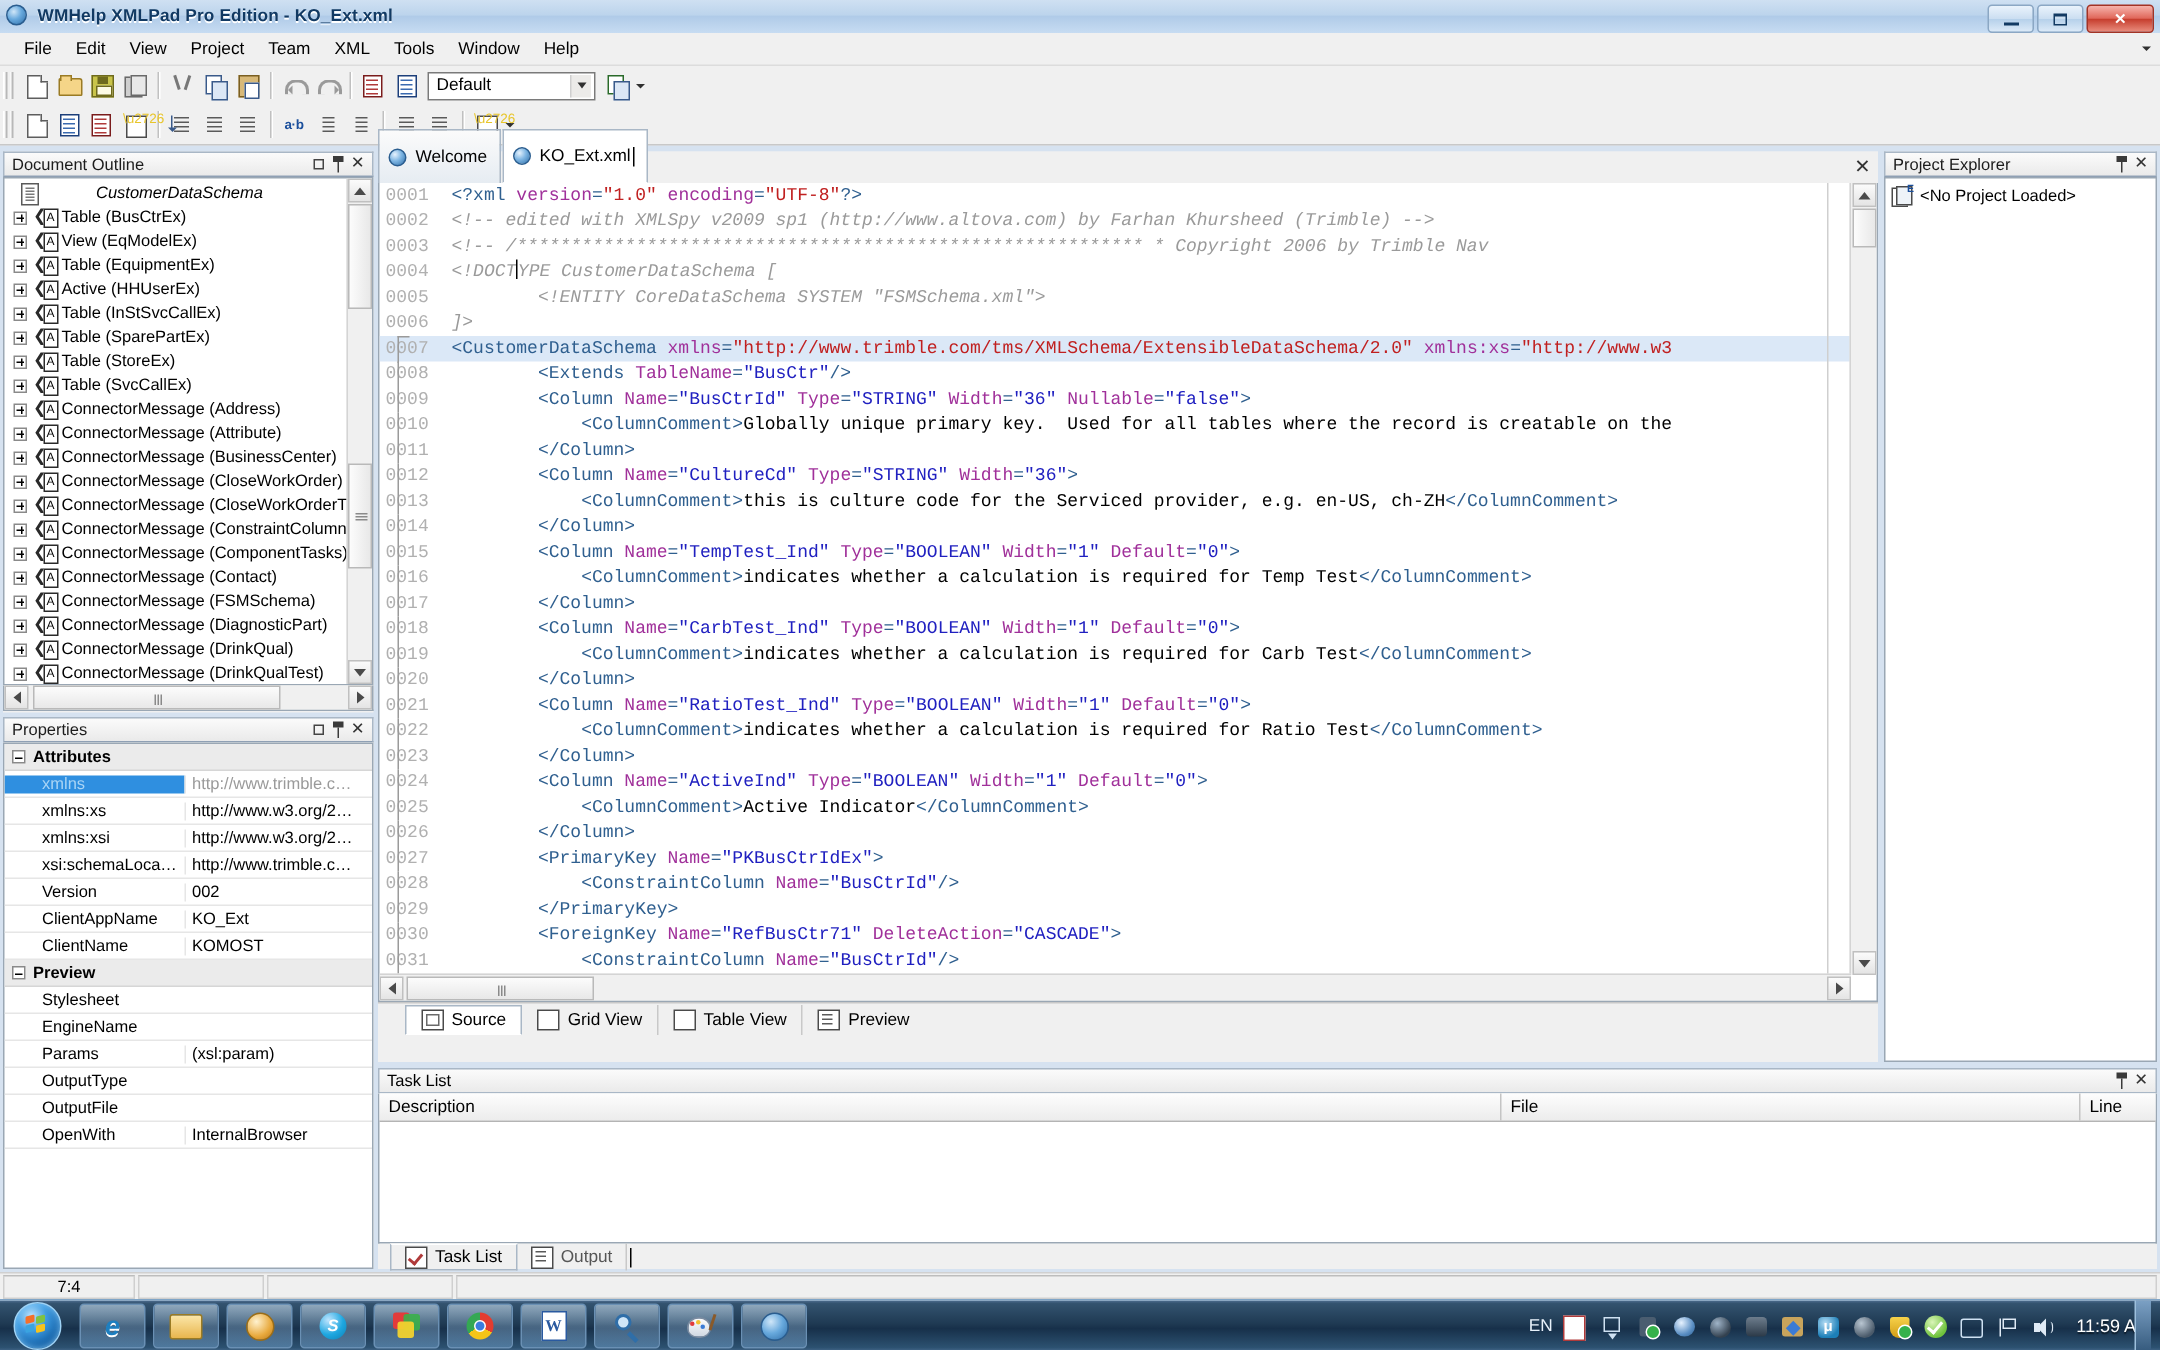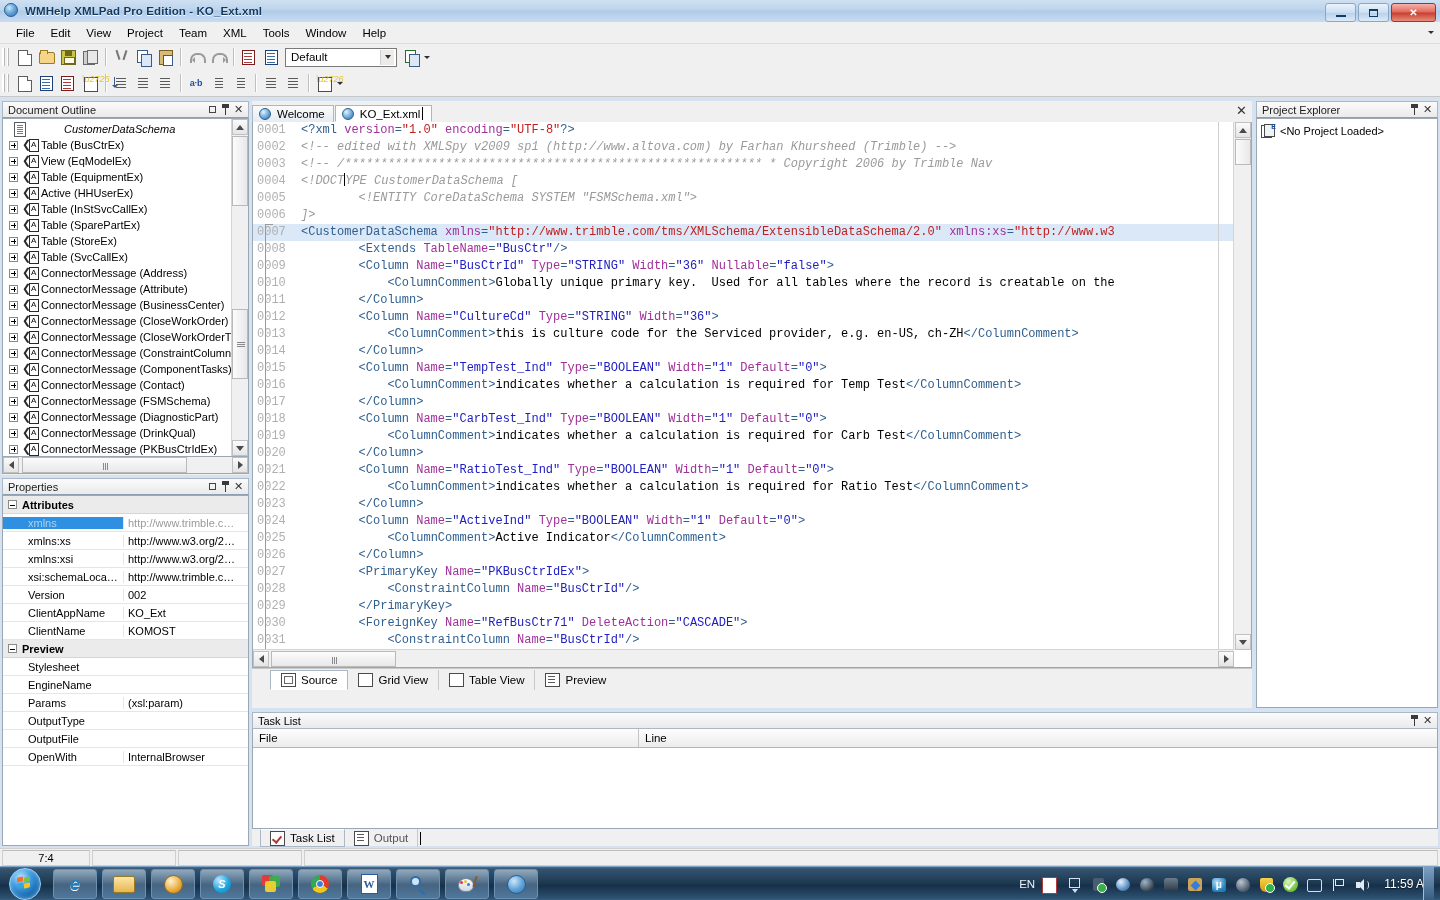--- a/index.html
+++ b/index.html
@@ -66,21 +66,21 @@
     display:flex;align-items:center;justify-content:space-between;
     padding:0 2px 0 5px;box-sizing:border-box;font-size:11.5px;margin:0 3px;
   }
   .combo .arrow{width:13px;height:15px;background:#ecebe9;border-left:1px solid #cfcfcf;
     display:flex;align-items:center;justify-content:center;}
   .caret{width:0;height:0;border-left:3px solid transparent;border-right:3px solid transparent;border-top:4px solid #303030;}
   .caret-sm{width:0;height:0;border-left:3px solid transparent;border-right:3px solid transparent;border-top:3px solid #303030;margin-left:2px;}
   .tb-right-caret{position:absolute;right:6px;top:9px;}
 
   
-  .ic{position:relative;width:16px;height:16px;display:block;font-style:italic;}
+  .ic{position:relative;width:16px;height:16px;display:block;}
   .page{width:12px;height:14px;background:#fff;border:1px solid #5d5d5d;position:absolute;left:2px;top:1px;}
   .page:after{content:"";position:absolute;right:-1px;top:-1px;width:4px;height:4px;background:#f0f0f0;border-left:1px solid #5d5d5d;border-bottom:1px solid #5d5d5d;}
   .folder{width:14px;height:10px;background:#f5d588;border:1px solid #9a7b24;position:absolute;left:1px;top:3px;border-radius:1px 2px 1px 1px;}
   .folder:before{content:"";position:absolute;left:0;top:-3px;width:6px;height:3px;background:#f5d588;border:1px solid #9a7b24;border-bottom:none;}
   .disk{width:13px;height:13px;background:#c9c44a;border:1px solid #6e6a1d;position:absolute;left:1px;top:1px;}
   .disk:before{content:"";position:absolute;left:3px;top:0;width:7px;height:5px;background:#6e6a1d;}
   .disk:after{content:"";position:absolute;left:2px;bottom:0;width:9px;height:5px;background:#fdfbe5;border:1px solid #6e6a1d;}
   .stack{width:10px;height:12px;background:#cfcfcf;border:1px solid #6a6a6a;position:absolute;left:1px;top:2px;}
   .stack:after{content:"";position:absolute;left:3px;top:-2px;width:9px;height:12px;background:#e8e8e8;border:1px solid #6a6a6a;}
   .scissors{position:absolute;left:3px;top:1px;width:10px;height:13px;}
@@ -173,21 +173,21 @@
   .grp-exp:before{content:"";position:absolute;left:1px;top:3.5px;width:5px;height:1px;background:#000;}
   .prow{height:17px;display:flex;align-items:center;border-bottom:1px solid #e6e6e6;font-size:11px;}
   .pk{width:120px;padding-left:25px;box-sizing:border-box;color:#000;white-space:nowrap;overflow:hidden;}
   .pv{flex:1;padding-left:4px;color:#000;white-space:nowrap;overflow:hidden;border-left:1px solid #e6e6e6;}
   .prow.sel .pk{background:#2f8fe0;color:#a9d4f5;}
   .prow.sel .pv{color:#9a9a9a;}
 
   
   #editor{position:absolute;left:252px;top:101px;width:1000px;height:607px;background:#f0f0f0;}
   .tabstrip{position:absolute;left:0;top:0;width:1000px;height:21px;background:#f0f0f0;border-bottom:1px solid #a9b7c6;display:flex;align-items:flex-end;}
-  .dtab{height:17px;display:flex;align-items:center;padding:0 8px 0 5px;font-size:11.5px;
+  .dtab{height:36px;display:flex;align-items:center;padding:0 8px 0 5px;font-size:11.5px;
         border:1px solid #a9b7c6;border-bottom:none;background:linear-gradient(to bottom,#fbfbfb,#e6ecf2);margin-right:1px;box-sizing:border-box;}
   .dtab.active{background:#fff;border-bottom:1px solid #fff;}
   .dtab .ti{width:15px;height:14px;margin-right:4px;position:relative;}
   .dtab .ti .g{position:absolute;left:1px;top:1px;width:12px;height:12px;border-radius:50%;
      background:radial-gradient(circle at 33% 30%,#e6f2fd 0%,#7fb6e3 45%,#2f6ea8 100%);border:1px solid #2a5d8f;box-sizing:border-box;}
   .tabcaret{width:1px;height:13px;background:#000;margin-left:2px;}
   .tabclose{position:absolute;right:5px;top:3px;font-size:13px;color:#333;line-height:13px;}
 
   .codearea{
     position:absolute;left:0;top:21px;width:1000px;height:546px;background:#fff;
@@ -619,21 +619,21 @@
               <span class="blk"></span>
             </span>
             <span class="lbl">ConnectorMessage (DrinkQual)</span>
           </div>
           <div class="tnode">
             <span class="expander"></span>
             <span class="nodeicon">
               <span class="chev">❮</span>
               <span class="blk"></span>
             </span>
-            <span class="lbl">ConnectorMessage (PKBusCtrIdEx)</span>
+            <span class="lbl">ConnectorMessage (DrinkQualTest)</span>
           </div>
         </div>
       <div class="vsb">
         <div class="btn">
             <span class="tri-u"></span>
           </div>
         <div class="thumb" style="top:17px;height:70px;"></div>
         <div class="thumb" style="top:190px;height:70px;">
             <span class="grp"></span>
           </div>
@@ -824,20 +824,21 @@
   <div class="panel" id="tasklist">
     <div class="tl-hdr">
       <span class="ttl" style="flex:1">Task List</span>
       <span class="hdr-btn">
           <span class="pin"></span>
         </span>
       <span class="hdr-btn xglyph">✕</span>
     </div>
     <div class="tl-body">
       <div class="tl-cols">
+        <div class="tl-col" style="width:748px">Description</div>
         <div class="tl-col" style="width:386px">File</div>
         <div class="tl-col" style="width:48px;border-right:none">Line</div>
       </div>
     </div>
     <div class="tl-tabs">
       <div class="ltab active">
         <span class="li chk"></span>
         <span>Task List</span>
       </div>
       <div class="ltab">

